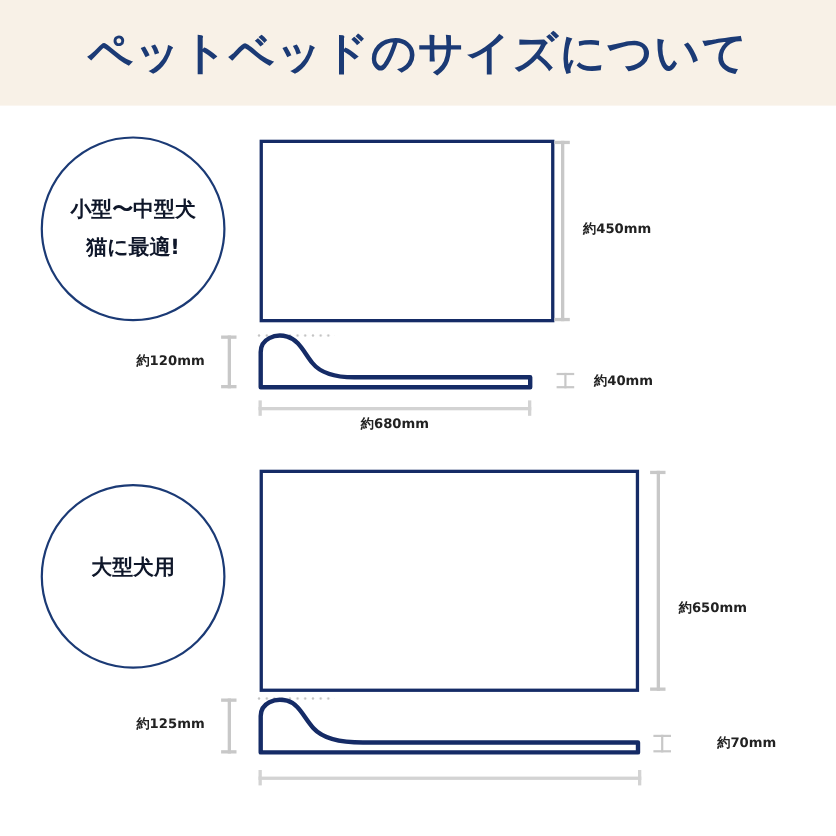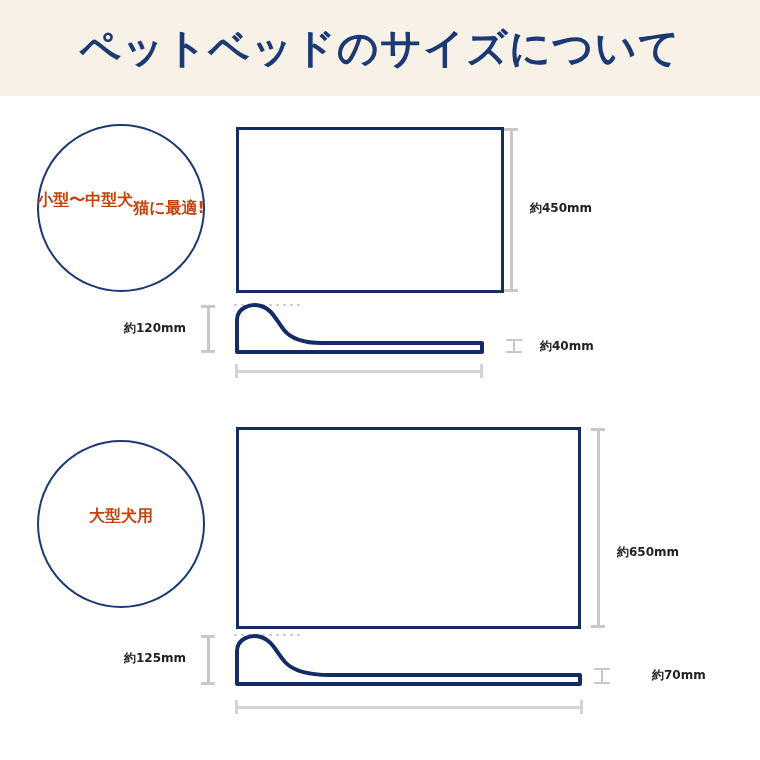--- a/index.html
+++ b/index.html
@@ -48,25 +48,26 @@
 
   
   .badge-circle {
     position: absolute;
     width: 168px;
     height: 168px;
     border: 2px solid #1b3a75;
     border-radius: 50%;
     box-sizing: border-box;
     display: flex;
+    flex-direction: column;
     align-items: center;
     justify-content: center;
-    color: #c2410c;
+    color: #0f172a;
     font-weight: bold;
-    font-size: 16px;
+    font-size: 19px;
     line-height: 1.0;
     font-family: "DejaVu Sans", "Liberation Sans", sans-serif;
   }
   .badge-circle .line1 { margin-bottom: 16px; white-space: nowrap; }
   .badge-circle .line2 { white-space: nowrap; text-align: center; }
 
   #badge-small { left: 37px; top: 124px; }
   #badge-large { left: 37px; top: 440px; }
 
   
@@ -235,20 +236,21 @@
       <div class="stem"></div>
       <div class="cap bottom"></div>
   </div>
   <div class="mlabel" id="label-t-small">約40mm</div>
 
   <div class="dim-hline" id="dim-w-small">
     <div class="cap left"></div>
       <div class="bar"></div>
       <div class="cap right"></div>
   </div>
+  <div class="mlabel" id="label-w-small">約680mm</div>
 
   <div class="badge-circle" id="badge-large">
     <span class="line1">大型犬用</span>
   </div>
 
   <div class="bed-top" id="bed-top-large"></div>
 
   <div class="dotted-leader" id="leader-large"></div>
 
   <div class="bed-side" id="bed-side-large">

